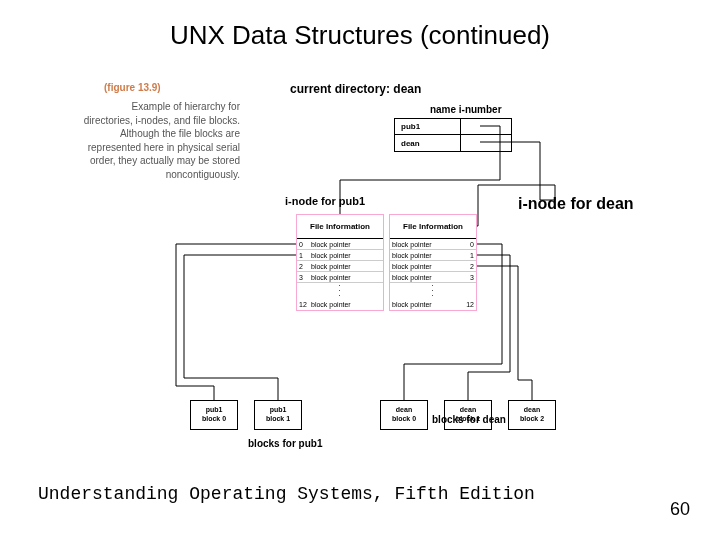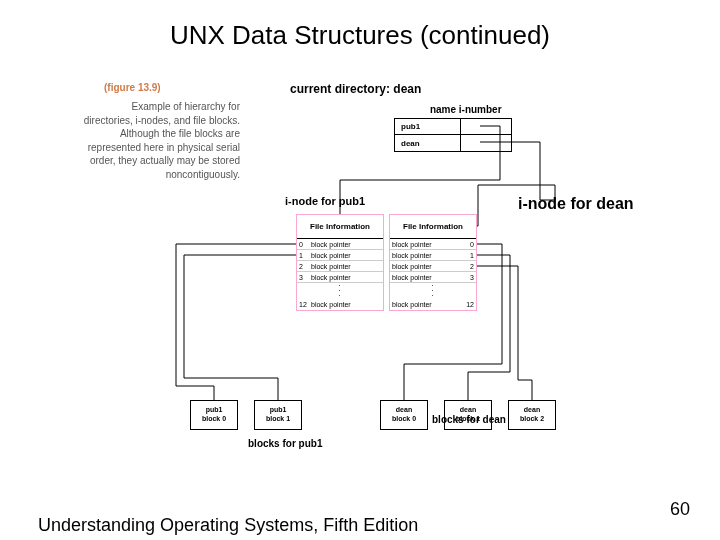--- a/index.html
+++ b/index.html
@@ -157,23 +157,24 @@
   .blocks-label-right {
     position: absolute;
     top: 414px;
     left: 432px;
     font-size: 10px;
     font-weight: bold;
   }
 
   .footer-text {
     position: absolute;
-    bottom: 4px;
+    bottom: 36px;
     left: 38px;
     font-size: 18px;
+    font-family: Liberation Mono, monospace;
   }
   .footer-page {
     position: absolute;
     bottom: 20px;
     right: 30px;
     font-size: 18px;
   }
 
   svg.lines {
     position: absolute;

